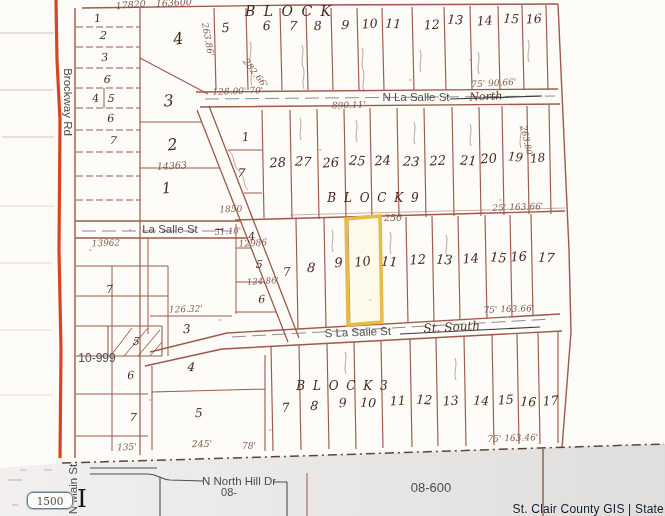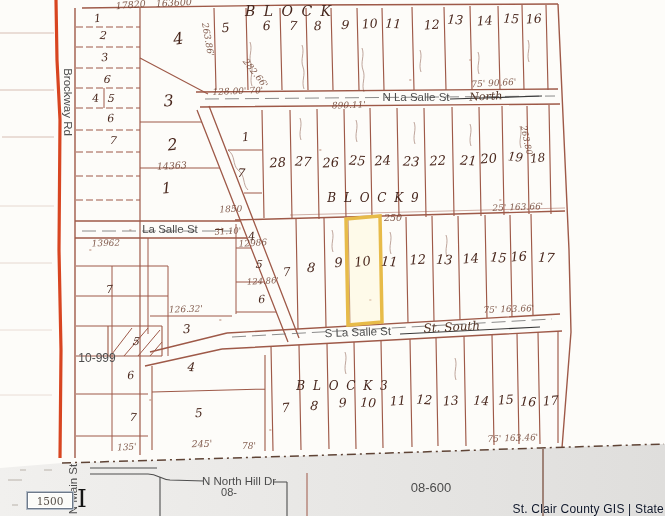--- a/index.html
+++ b/index.html
@@ -8,21 +8,21 @@
   .stage svg{position:absolute;left:0;top:0;}
   .lbl{text-anchor:middle;}
   .hand{font-family:"DejaVu Serif",serif;font-style:italic;fill:#4a281e;}
   .dim{font-family:"DejaVu Serif",serif;font-style:italic;fill:#6f4333;opacity:.85;}
   .block{font-family:"DejaVu Serif",serif;font-style:italic;fill:#45251c;letter-spacing:2px;}
   .print{font-family:"Liberation Sans",sans-serif;fill:#4c4c4c;}
   .script{font-family:"DejaVu Serif",serif;font-style:italic;fill:#533526;}
   .badge{position:absolute;left:27px;top:492px;width:44px;height:15px;
          display:flex;align-items:center;justify-content:center;
          font-family:"DejaVu Serif",serif;font-size:10.5px;color:#57504a;
-         background:#fbfbf8;border:1px solid #6e7a8a;border-radius:0;
+         background:#fbfbf8;border:1px solid #6e7a8a;border-radius:6px;
          box-shadow:inset 0 0 0 1px #ffffff,0 0 0 1px #b3bcc7;}
   .cursor-glyph{position:absolute;left:77px;top:486px;font-family:"DejaVu Serif",serif;
          font-size:25px;line-height:25px;color:#151515;}
   .attribution{position:absolute;right:1px;bottom:0px;font-size:12px;color:#0f172a;
          letter-spacing:.2px;text-shadow:0 0 2px #f2f1ef;}
 </style>
 </head>
 <body>
 
 <div class="stage">

